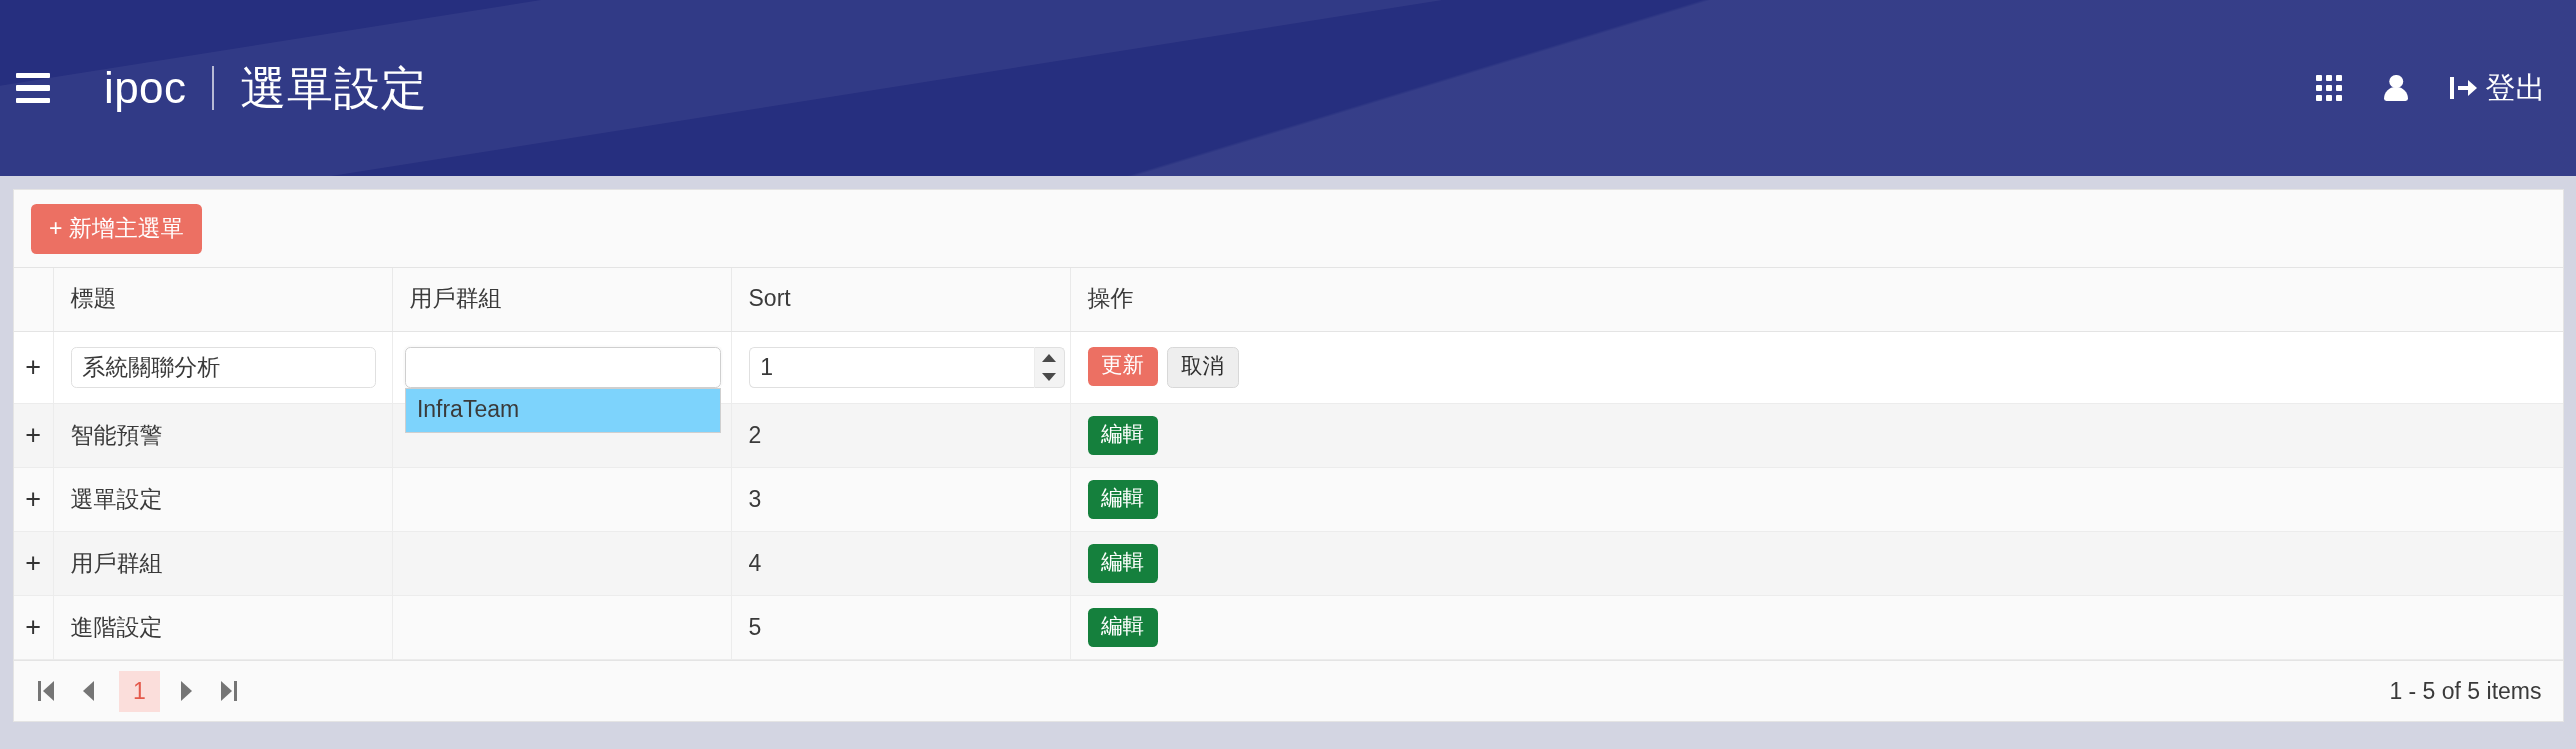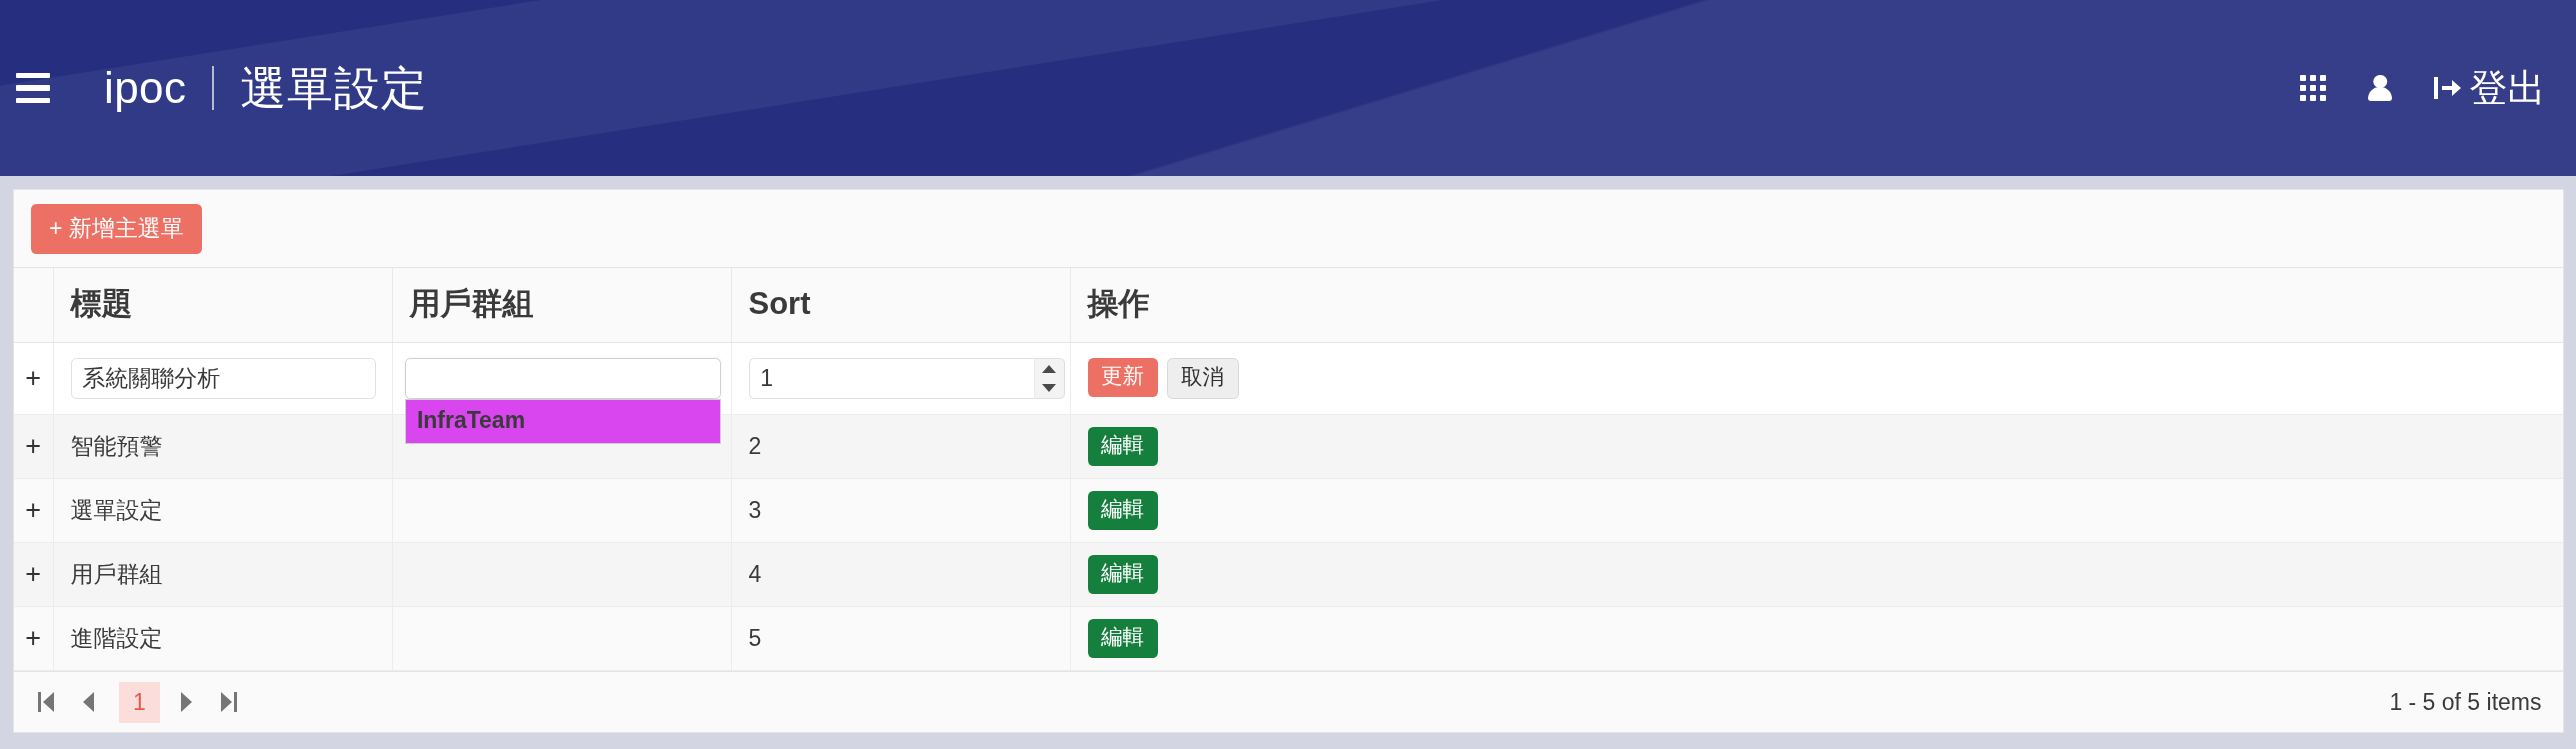--- a/index.html
+++ b/index.html
@@ -101,21 +101,21 @@
   .logout-icon { width: 27px; height: 23px; position: relative; }
   .logout-icon .bar { position:absolute; left:0; top:0.9px; width:4.5px; height:21.5px; background:#fff; }
   .logout-icon .shaft { position:absolute; left:8px; top:9px; width:12.6px; height:4.5px; background:#fff; }
   .logout-icon .head2 {
     position:absolute; right:0; top:3.6px;
     width:0; height:0;
     border-top: 8px solid transparent;
     border-bottom: 8px solid transparent;
     border-left: 9px solid #fff;
   }
-  .logout-label { font-size: 38px; line-height: 1; }
+  .logout-label { font-size: 30px; line-height: 1; }
 
   
   .page-body { padding: 13px; }
   .card {
     background: #fafafa;
     border: 0.9px solid #e4e4e4;
     width: 2551px;
   }
   .toolbar { padding: 14.4px 17px 12.6px 17px; }
   .btn {
@@ -137,22 +137,22 @@
   table.grid col.c-group { width: 339px; }
   table.grid col.c-sort { width: 339px; }
   table.grid col.c-act { width: auto; }
 
   table.grid th {
     background: #fafafa;
     border-top: 0.9px solid #e4e4e4;
     border-bottom: 0.9px solid #e4e4e4;
     border-left: 0.9px solid #e9e9e9;
     text-align: left;
-    font-weight: 700;
-    font-size: 31px;
+    font-weight: 400;
+    font-size: 23px;
     color: #3a3a3a;
     padding: 15.2px 0 17px 17px;
     height: 61px;
     vertical-align: middle;
   }
   table.grid th.first-th { border-left: none; }
 
   table.grid td {
     border-bottom: 0.9px solid #ececec;
     border-left: 0.9px solid #ececec;
@@ -194,24 +194,23 @@
     background: #fff;
     height: 41px;
     width: 316px;
     box-shadow: 0 0 0 1.8px rgba(0,0,0,0.02);
   }
   .ms-dropdown {
     position: absolute;
     left: 12.6px;
     top: 56px;
     width: 316px;
-    background: #d946ef;
+    background: #7dd3fc;
     border: 0.9px solid #cfcfcf;
     z-index: 50;
-    font-weight: bold;
   }
   .ms-option {
     font-size: 23px;
     color: #3a3a3a;
     padding: 7.2px 10.8px 9px 10.8px;
     cursor: pointer;
     white-space: nowrap;
   }
 
   .num-wrap {

